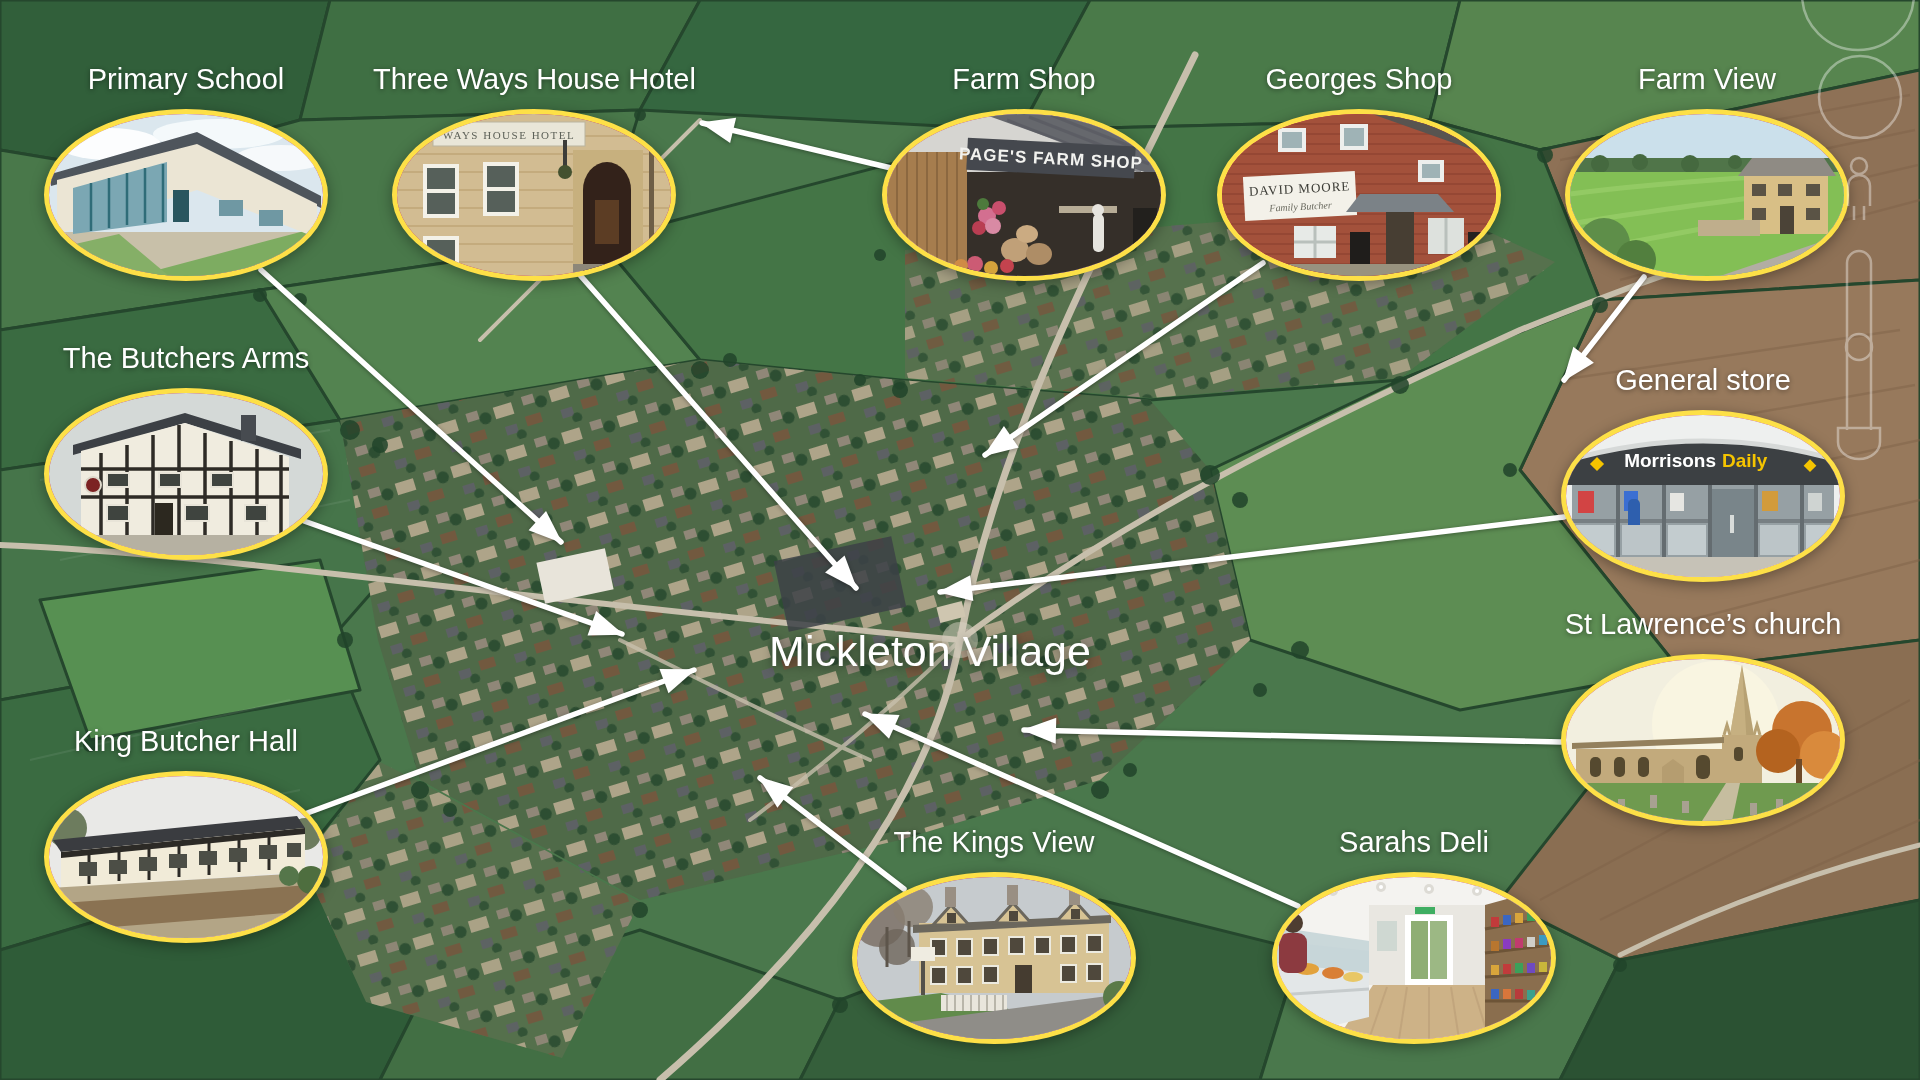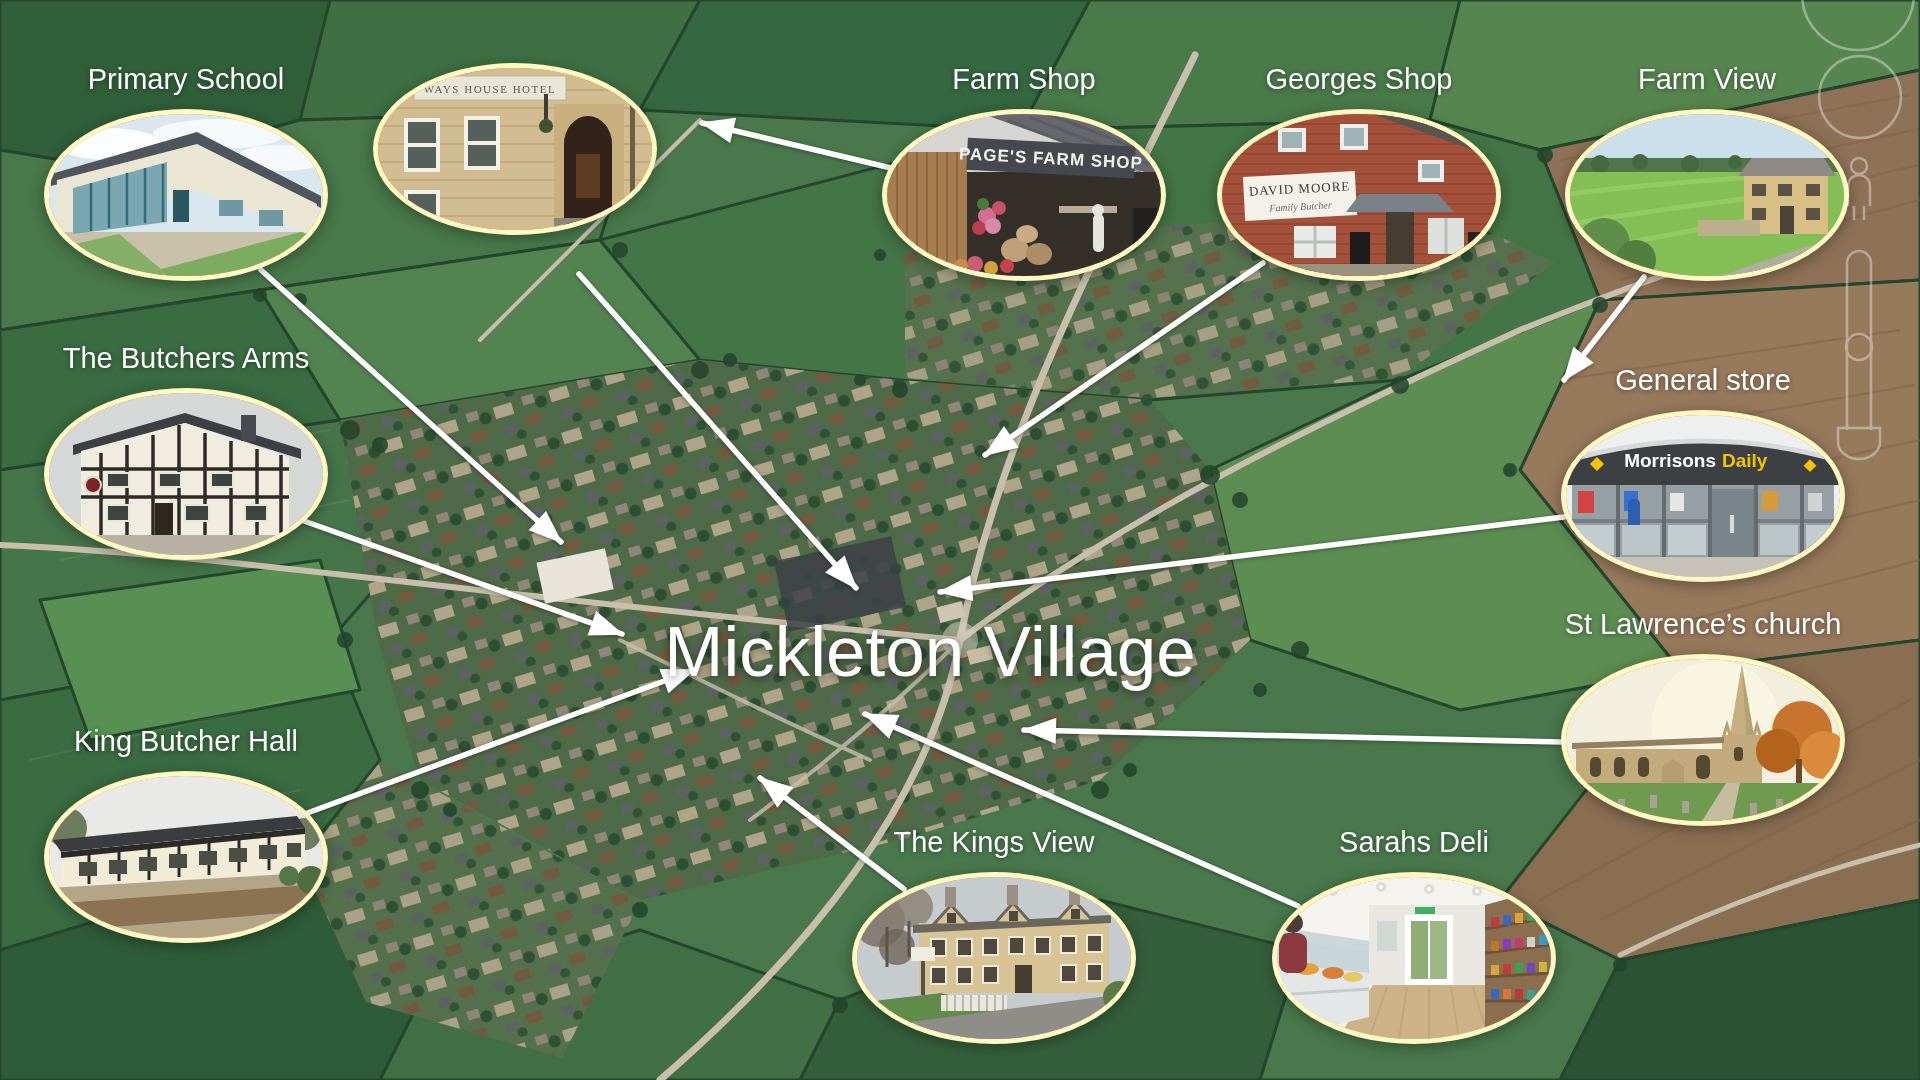--- a/index.html
+++ b/index.html
@@ -3,25 +3,25 @@
 <meta charset="utf-8">
 <style>
   html,body{margin:0;padding:0;background:#1c2d1e;}
   #stage{position:relative;width:1920px;height:1080px;overflow:hidden;
          font-family:"Liberation Sans",sans-serif;}
   #map,#arrows,#navctl{position:absolute;left:0;top:0;}
   #arrows{filter:drop-shadow(0 1px 2px rgba(0,0,0,.35));}
   .callout{position:absolute;display:flex;flex-direction:column;align-items:center;}
   .label{color:#fff;font-size:29px;line-height:1.15;white-space:nowrap;margin-bottom:13px;
          text-shadow:0 1px 5px rgba(0,0,0,.45);}
-  .oval{width:274px;height:162px;border:5px solid #fef9c3;border-radius:50%;overflow:hidden;
-        background:#f97316;box-shadow:0 3px 14px rgba(0,0,0,.35);}
+  .oval{width:274px;height:162px;border:5px solid #fde047;border-radius:50%;overflow:hidden;
+        background:#be185d;box-shadow:0 3px 14px rgba(0,0,0,.35);}
   .oval svg{display:block;width:100%;height:100%;}
   #title{position:absolute;left:930px;top:651px;transform:translate(-50%,-50%);
-         color:#fff;font-size:71px;white-space:nowrap;text-shadow:0 2px 8px rgba(0,0,0,.5);text-align:center;}
+         color:#fff;font-size:43px;white-space:nowrap;text-shadow:0 2px 8px rgba(0,0,0,.5);text-align:center;}
 </style>
 </head>
 <body>
 
 <div id="stage">
 
   <svg id="map" width="1920" height="1080" viewBox="0 0 1920 1080">
     <defs>
       <pattern id="vh" width="58" height="44" patternUnits="userSpaceOnUse" patternTransform="rotate(-17)">
         <rect x="4" y="6" width="19" height="12" fill="#b3a78c"></rect>
@@ -162,20 +162,21 @@
         <polygon points="24,74 118,48 118,108 24,120" fill="#7ba7b3"></polygon>
         <path d="M42,69 V117 M60,64 V114 M78,59 V111 M96,54 V109 M114,50 V108" stroke="#2f6c78" stroke-width="2.5" fill="none"></path>
         <rect x="124" y="76" width="16" height="32" fill="#29565f"></rect>
         <rect x="170" y="86" width="24" height="16" fill="#6f98a3"></rect>
         <rect x="210" y="96" width="24" height="16" fill="#6f98a3"></rect>
       </svg>
     </div>
   </div>
 
   <div class="callout" style="left:373px;top:63px">
+    <div class="label">Three Ways House Hotel</div>
     <div class="oval">
       <svg viewBox="0 0 274 162">
         <rect width="274" height="162" fill="#d2bc92"></rect>
         <g stroke="#c1a779" stroke-width="2" opacity=".8">
           <path d="M0,22 H274 M0,40 H274 M0,58 H274 M0,76 H274 M0,94 H274 M0,112 H274 M0,130 H274 M0,148 H274"></path>
         </g>
         <rect x="36" y="8" width="152" height="24" fill="#e9e6d8" stroke="#b9b49f"></rect>
         <text x="112" y="25" font-size="11" fill="#5d6158" text-anchor="middle" letter-spacing="1.5" font-family="Liberation Serif,serif">WAYS HOUSE HOTEL</text>
         <g fill="#f3f1e8">
           <rect x="26" y="50" width="36" height="54"></rect>

